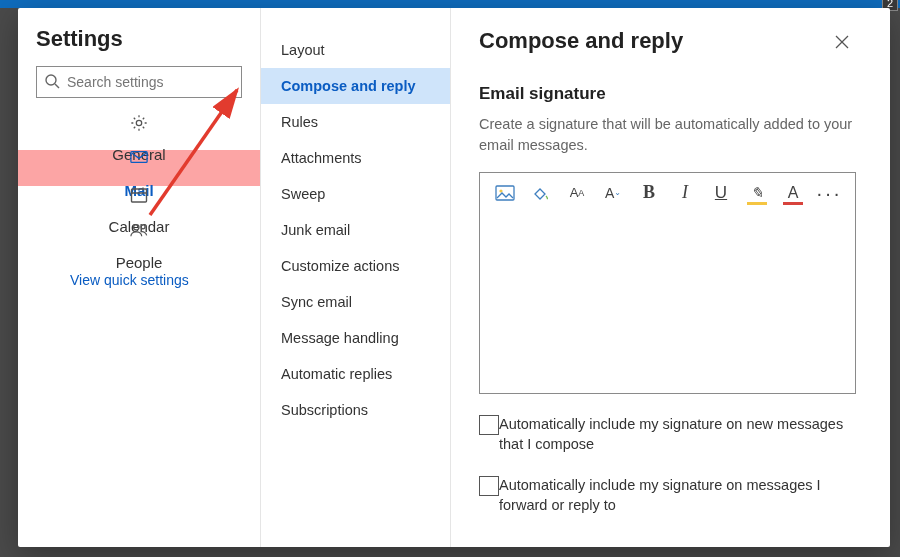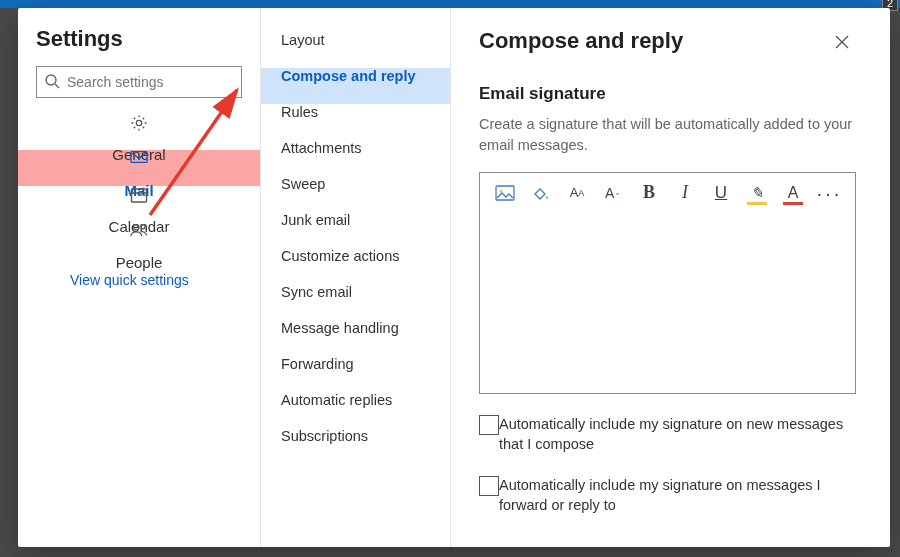--- a/index.html
+++ b/index.html
@@ -90,20 +90,21 @@
   
   .col2 {
     width: 190px;
     border-right: 1px solid #e5e5e5;
     padding-top: 24px;
   }
   .sub-list { list-style: none; }
   .sub-list li {
     height: 36px;
     display: flex;
+    align-items: center;
     padding: 0 20px;
     font-size: 14.5px;
     color: #333;
     cursor: pointer;
   }
   .sub-list li.active {
     background: #cfe4fa;
     color: #0a5cc2;
     font-weight: 700;
   }
@@ -311,23 +312,20 @@
           <span>Junk email</span>
         </li>
       <li>
           <span>Customize actions</span>
         </li>
       <li>
           <span>Sync email</span>
         </li>
       <li>
           <span>Message handling</span>
-        </li>
-      <li>
-          <span>Forwarding</span>
         </li>
       <li>
           <span>Automatic replies</span>
         </li>
       <li>
           <span>Subscriptions</span>
         </li>
     </ul>
   </div>
 

